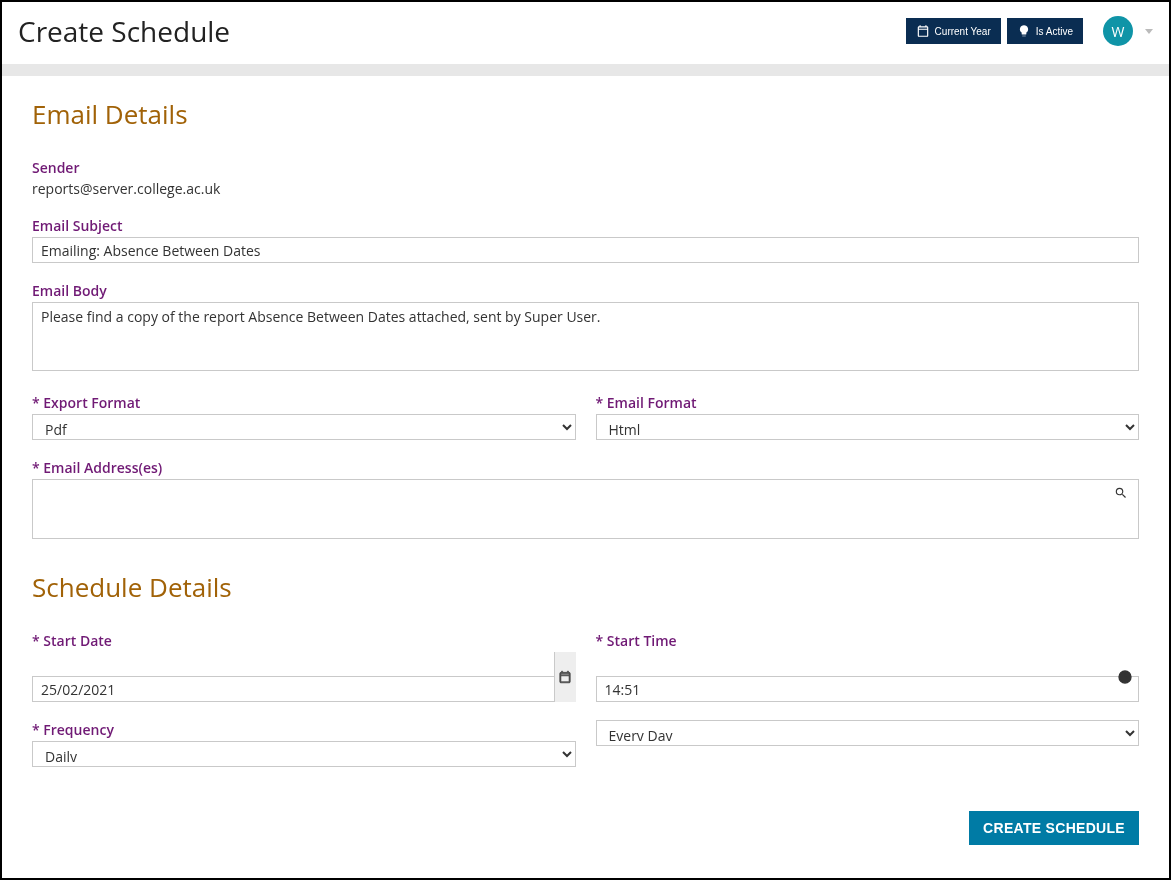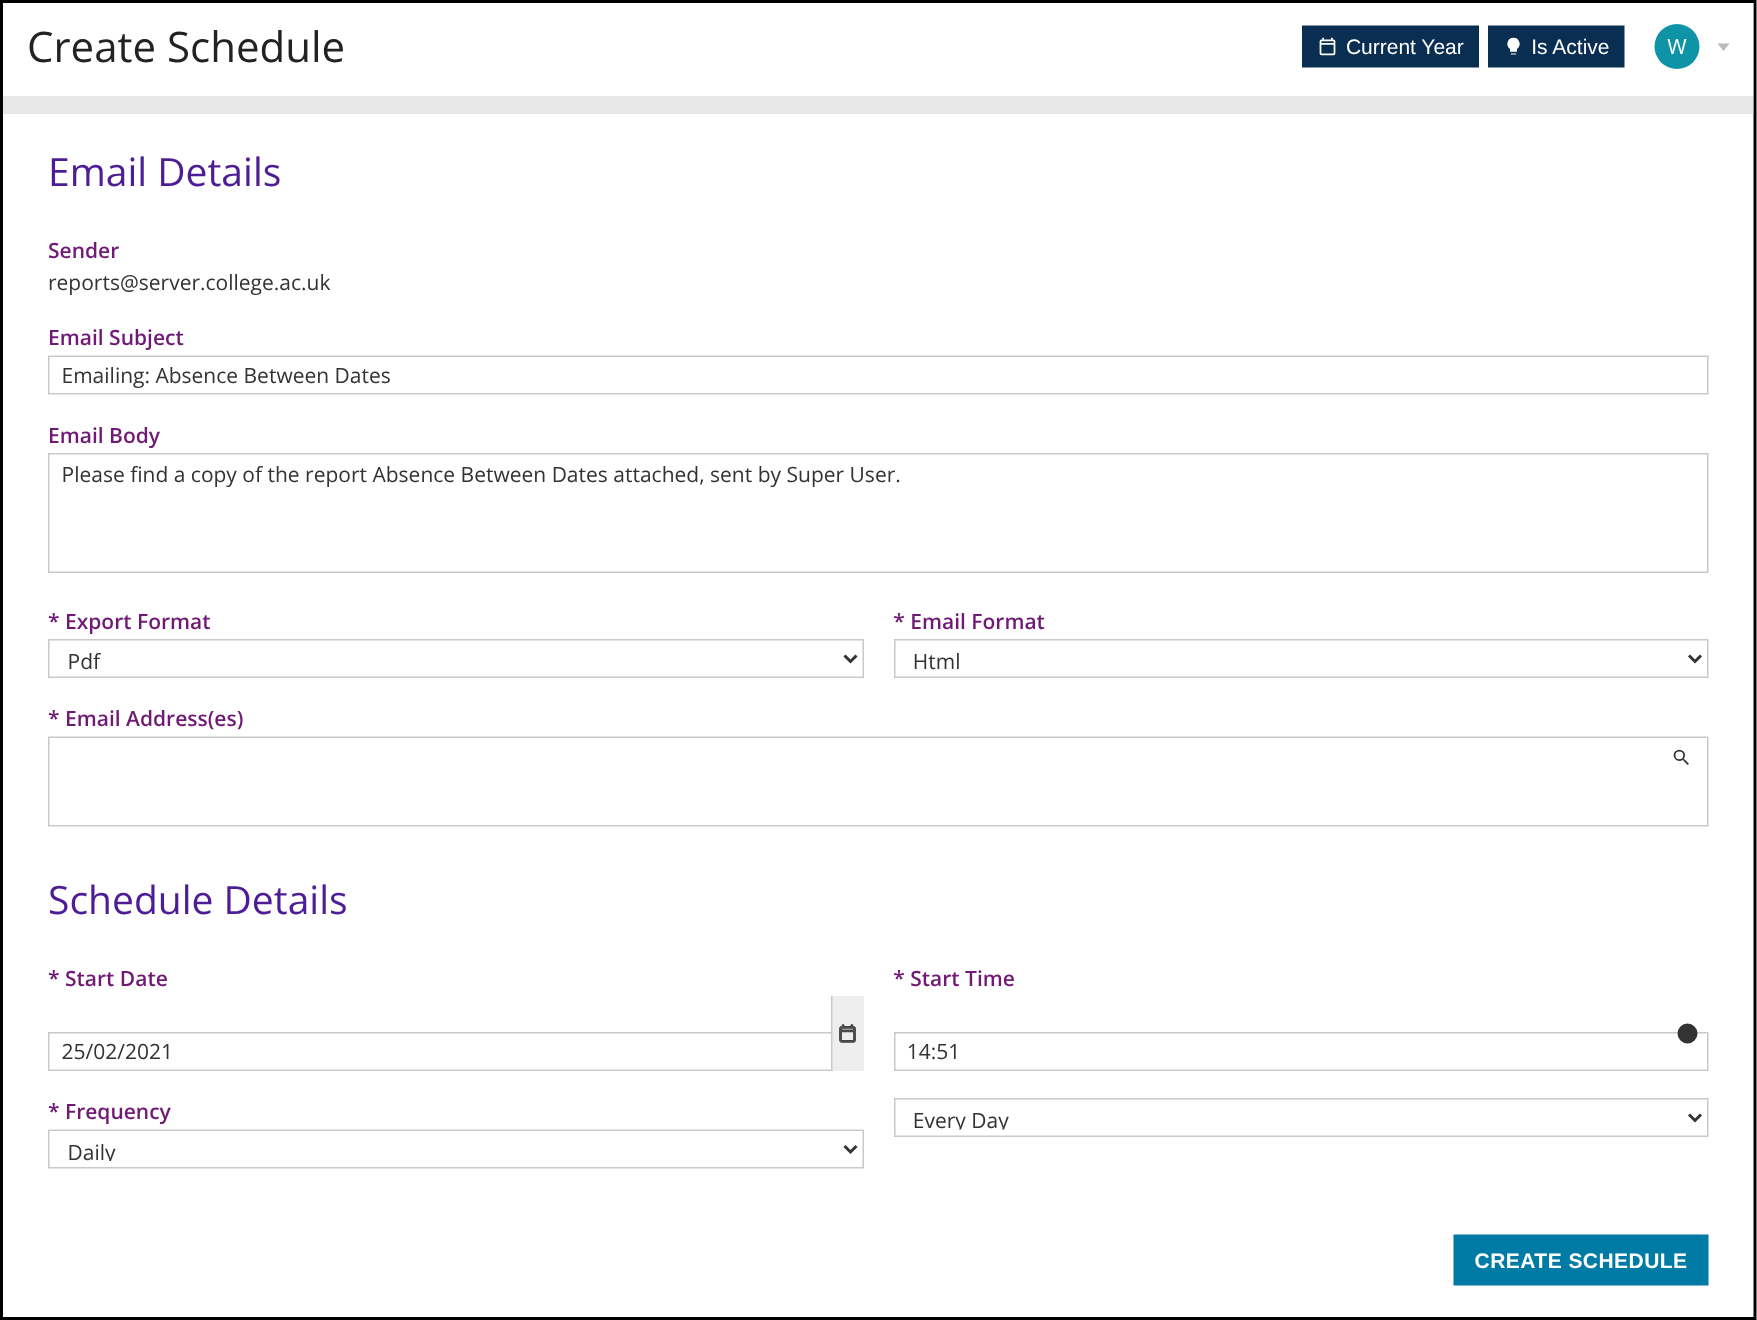--- a/index.html
+++ b/index.html
@@ -32,21 +32,21 @@
   .topbar-right {
     display: flex;
     align-items: center;
     gap: 6px;
   }
   .badge-btn {
     background: #0a2d52;
     color: #fff;
     border: none;
     padding: 6px 10px;
-    font-size: 14px;
+    font-size: 10px;
     cursor: pointer;
     display: inline-flex;
     align-items: center;
     gap: 5px;
   }
   .avatar {
     width: 30px;
     height: 30px;
     background: #0f94a7;
     color: #fff;
@@ -76,21 +76,21 @@
   
   .card {
     margin: 0 10px;
     background: #fff;
     padding: 14px 20px 28px 20px;
   }
 
   h2.section-title {
     font-size: 26px;
     font-weight: 400;
-    color: #4c1d95;
+    color: #a16207;
     margin: 6px 0 26px 0;
   }
   h2.section-title.schedule {
     margin-top: 30px;
     margin-bottom: 26px;
   }
 
   .field-block { margin-bottom: 18px; }
   .field-label {
     font-weight: 600;
@@ -117,21 +117,21 @@
     font-family: inherit;
     font-size: 14px;
     padding: 4px 8px;
     border: 1px solid #c9c9c9;
     background: #fff;
     color: #333;
   }
   input.text-input { height: 26px; }
   select.select-input { height: 26px; }
   textarea.textarea-input {
-    height: 80px;
+    height: 69px;
     resize: none;
   }
 
   .input-with-icon {
     position: relative;
   }
   .input-with-icon input.text-input { padding-right: 30px; margin-top: 24px; }
   .input-with-icon .inner-icon {
     position: absolute;
     right: 6px;

